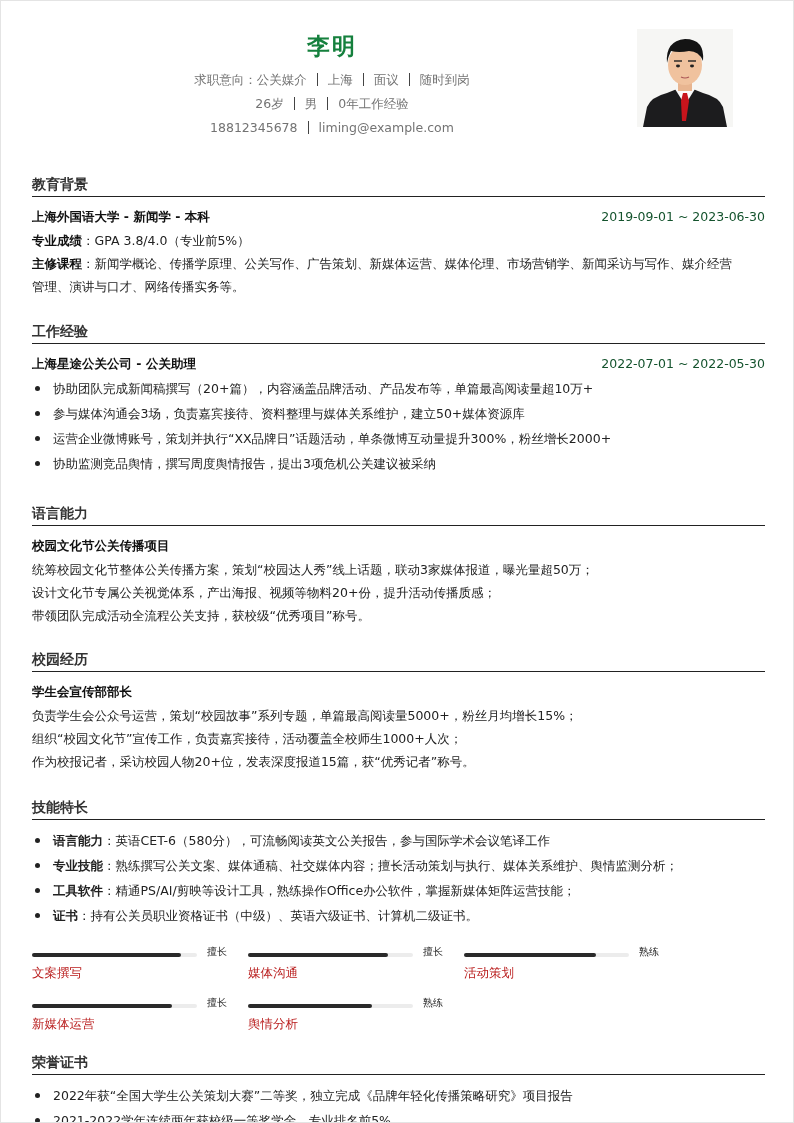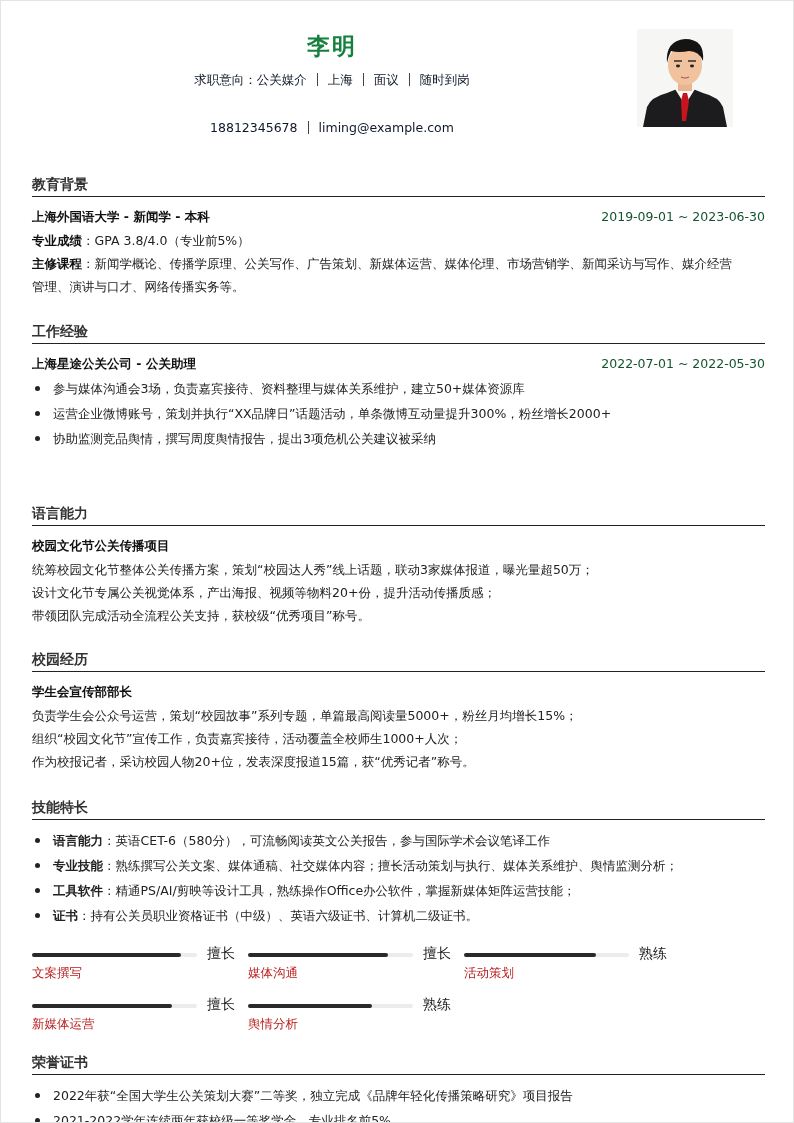--- a/index.html
+++ b/index.html
@@ -1,51 +1,54 @@
 <!DOCTYPE html>
 <html><head>
   <meta charset="utf-8">
   <style>
     * { box-sizing: border-box; margin: 0; padding: 0; }
     html, body { width: 794px; height: 1123px; overflow: hidden; background: #fff; }
     body { font-family: "DejaVu Sans", "Liberation Sans", sans-serif; color: #222; font-size: 12.5px; }
     .page { position: relative; width: 794px; height: 1123px; border: 1px solid #e4e4e4; overflow: hidden; }
     .header { position: relative; height: 150px; }
     .name { position: absolute; top: 30px; left: 0; width: 662px; text-align: center; font-size: 23px; font-weight: bold; color: #15803d; letter-spacing: 2px; font-family: Liberation Serif, serif; }
-    .info-line { position: absolute; left: 0; width: 662px; text-align: center; font-size: 12.5px; color: #0f172a; }
+    .info-line { position: absolute; left: 0; width: 662px; text-align: center; font-size: 12.5px; color: #737373; }
     .info-line .sep { display: inline-block; width: 1px; height: 13px; background: #444; margin: 0 10px; vertical-align: -2px; }
     .l1 { top: 71px; } .l2 { top: 95px; } .l3 { top: 119px; }
     .avatar { position: absolute; left: 636px; top: 28px; width: 96px; height: 98px; background: #f6f6f4; overflow: hidden; }
     .section { position: absolute; left: 31px; width: 733px; }
     .sec-title { font-size: 14px; font-weight: bold; color: #333; height: 22px; line-height: 20px; }
     .sec-rule { height: 1px; background: #222; margin-bottom: 8px; }
     .row-head { display: flex; justify-content: space-between; height: 24px; line-height: 24px; }
     .row-head .t { font-weight: bold; color: #111; }
     .row-head .d { color: #14532d; }
     .line { line-height: 23px; color: #222; }
     .line b { font-weight: bold; color: #111; }
     ul.bul { list-style: none; }
     ul.bul li { position: relative; padding-left: 21px; line-height: 25px; }
     ul.bul li::before { content: ""; position: absolute; left: 3px; top: 10px; width: 5px; height: 5px; border-radius: 50%; background: #222; }
     .skills { position: absolute; left: 31px; width: 733px; }
     .skill { position: absolute; width: 200px; height: 40px; }
     .skill .track { position: absolute; left: 0; top: 8px; width: 165px; height: 4px; background: #ececec; border-radius: 2px; }
     .skill .fill { position: absolute; left: 0; top: 0; height: 4px; background: #2a2a2a; border-radius: 2px; }
-    .skill .lvl { position: absolute; left: 175px; top: 0; font-size: 14px; color: #222; white-space: nowrap; text-align: center; }
+    .skill .lvl { position: absolute; left: 175px; top: 0; font-size: 10px; color: #222; white-space: nowrap; text-align: center; }
     .skill .nm { position: absolute; left: 0; top: 20px; font-size: 12.5px; color: #b91c1c; white-space: nowrap; }
   </style>
 </head>
 <body>
 
 <div class="page">
 
   <div class="header">
     <div class="name">李明</div>
     <div class="info-line l1">
       <span>求职意向：公关媒介</span><span class="sep"></span><span>上海</span><span class="sep"></span><span>面议</span><span class="sep"></span><span>随时到岗</span>
+    </div>
+    <div class="info-line l2">
+      <span>26岁</span><span class="sep"></span><span>男</span><span class="sep"></span><span>0年工作经验</span>
     </div>
     <div class="info-line l3">
       <span>18812345678</span><span class="sep"></span><span>liming@example.com</span>
     </div>
     <div class="avatar">
       <svg width="96" height="98" viewBox="0 0 96 98">
         <rect width="96" height="98" fill="#f6f6f4"></rect>
         <path d="M6 98 L10 78 Q14 68 30 64 L40 60 L56 60 L66 64 Q82 68 86 78 L90 98 Z" fill="#1c1c1e"></path>
         <path d="M38 60 L48 76 L58 60 Z" fill="#fafafa"></path>
         <path d="M46 64 L50 64 L52 72 L49 92 L45 92 L44 72 Z" fill="#c8141c"></path>
@@ -74,20 +77,21 @@
   </div>
 
   <div class="section" style="top:320px;">
     <div class="sec-title">工作经验</div>
     <div class="sec-rule"></div>
     <div class="row-head">
       <span class="t">上海星途公关公司 - 公关助理</span>
       <span class="d">2022-07-01 ~ 2022-05-30</span>
     </div>
     <ul class="bul">
+      <li>协助团队完成新闻稿撰写（20+篇），内容涵盖品牌活动、产品发布等，单篇最高阅读量超10万+</li>
       <li>参与媒体沟通会3场，负责嘉宾接待、资料整理与媒体关系维护，建立50+媒体资源库</li>
       <li>运营企业微博账号，策划并执行“XX品牌日”话题活动，单条微博互动量提升300%，粉丝增长2000+</li>
       <li>协助监测竞品舆情，撰写周度舆情报告，提出3项危机公关建议被采纳</li>
     </ul>
   </div>
 
   <div class="section" style="top:502px;">
     <div class="sec-title">语言能力</div>
     <div class="sec-rule"></div>
     <div class="row-head">

